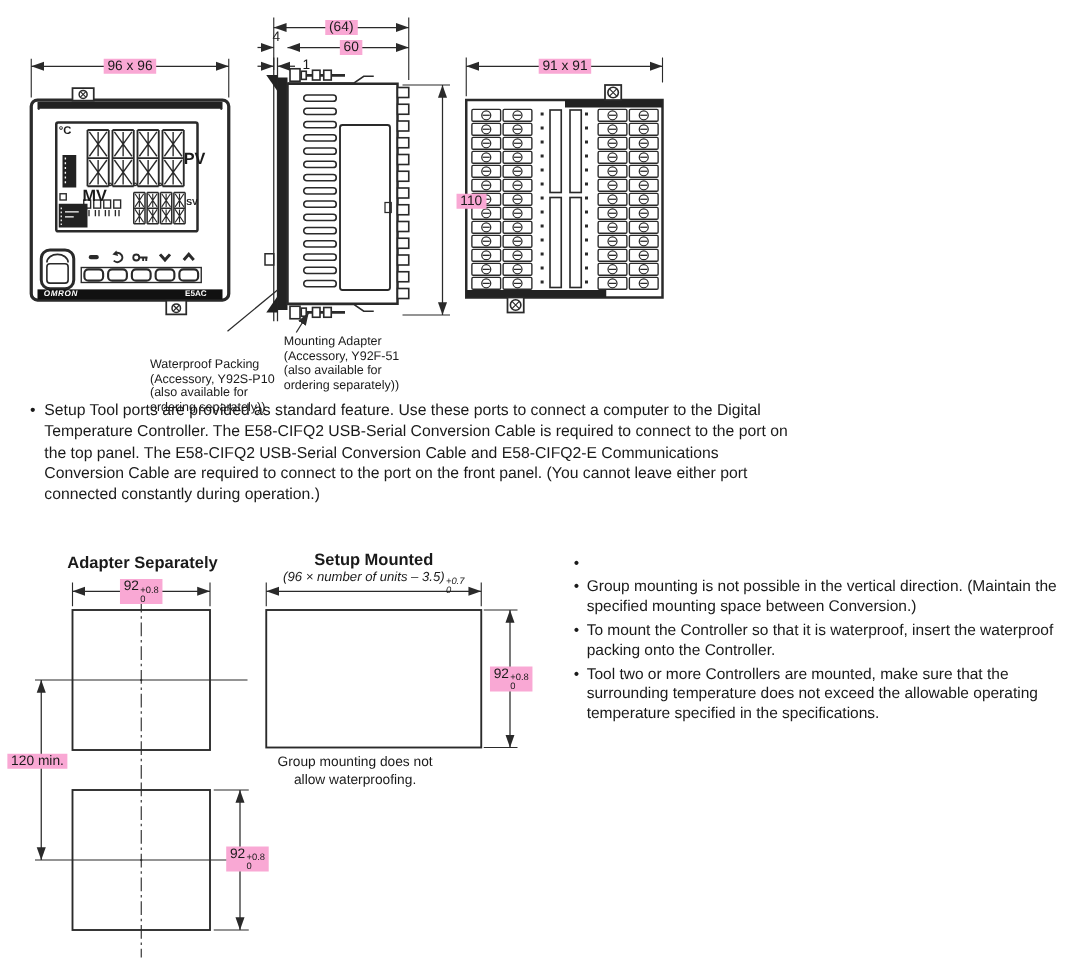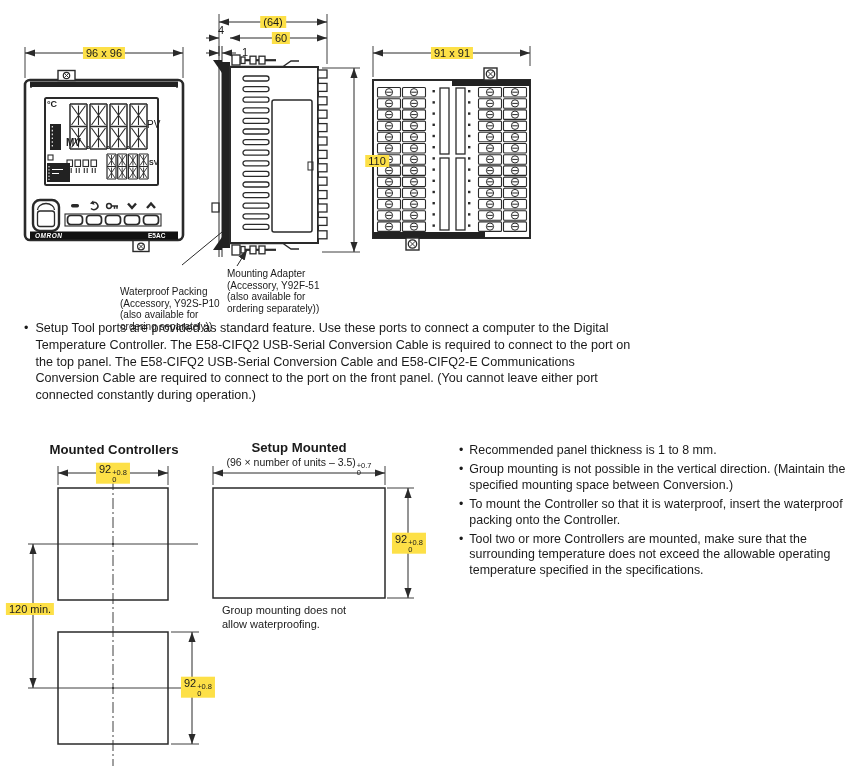--- a/index.html
+++ b/index.html
@@ -1,33 +1,33 @@
 <!DOCTYPE html>
 <html><head>
 <meta charset="utf-8">
 <style>
   html,body{margin:0;padding:0;background:#fff;}
   #page{position:relative;width:854px;height:772px;background:#fff;overflow:hidden;
         font-family:"Liberation Sans",sans-serif;color:#1a1a1a;}
   svg{position:absolute;left:0;top:0;}
   .stroke{stroke:#2a2a2a;fill:none;}
-  .lbl{position:absolute;transform:translate(-50%,-50%);background:#fde047;padding:0 3px;
+  .lbl{position:absolute;transform:translate(-50%,-50%);background:#f9a8d4;padding:0 3px;
        font-size:11px;white-space:nowrap;z-index:5;line-height:12px;}
   .tag{position:absolute;z-index:6;white-space:nowrap;line-height:1;}
   .tol{display:inline-flex;flex-direction:column;align-items:flex-start;font-size:7.5px;
        line-height:6.8px;margin-left:1px;vertical-align:-2px;}
   .callout{position:absolute;font-size:10px;line-height:11.6px;white-space:pre-line;z-index:5;}
   .note-block{position:absolute;display:flex;gap:7px;font-size:12.6px;line-height:16.8px;z-index:5;}
   .bullet{flex:0 0 auto;}
   .title{position:absolute;transform:translateX(-50%);font-weight:bold;font-size:13.2px;
          white-space:nowrap;z-index:5;}
-  .formula{position:absolute;transform:translateX(-50%);font-size:10.5px;white-space:nowrap;z-index:5;}
+  .formula{position:absolute;transform:translateX(-50%);font-size:10.5px;white-space:nowrap;z-index:5;font-style:italic;}
   .side-notes{position:absolute;left:459px;top:443px;width:395px;z-index:5;}
   .side-notes .item{display:flex;gap:6px;font-size:12.4px;line-height:15.9px;margin-bottom:3px;}
-  .groupnote{position:absolute;font-size:11px;line-height:13.5px;white-space:pre-line;z-index:5;}
+  .groupnote{position:absolute;font-size:11px;line-height:13.5px;white-space:pre-line;z-index:5;text-align:center;}
   .white-txt{color:#fff;font-weight:bold;}
 </style>
 </head>
 <body>
 <div id="page">
 
 <svg width="854" height="335" viewBox="0 0 854 335">
   <defs>
     <marker id="arr" viewBox="0 0 10 8" markerWidth="11" markerHeight="9" refX="9.3" refY="4" orient="auto-start-reverse">
       <path d="M0,0.7 L9.3,4 L0,7.3 Z" fill="#2a2a2a"></path>
@@ -355,41 +355,41 @@
 
 <span class="lbl" style="left:104px;top:53px">96 x 96</span>
 <span class="lbl" style="left:273px;top:22px">(64)</span>
 <span class="lbl" style="left:281px;top:38px">60</span>
 <span class="lbl" style="left:221px;top:30px;background:transparent">4</span>
 <span class="lbl" style="left:245px;top:52px;background:transparent">1</span>
 <span class="lbl" style="left:377px;top:161px">110</span>
 <span class="lbl" style="left:452px;top:53px">91 x 91</span>
 
 <span class="tag" style="left:47px;top:100px;font-size:9px;font-weight:bold">°C</span>
-<span class="tag" style="left:147px;top:120px;font-size:10px;font-weight:normal">PV</span>
-<span class="tag" style="left:66px;top:138px;font-size:10px;font-weight:bold">MV</span>
+<span class="tag" style="left:147px;top:120px;font-size:13px;font-weight:bold">PV</span>
+<span class="tag" style="left:66px;top:150px;font-size:13px;font-weight:bold">MV</span>
 <span class="tag" style="left:149px;top:159px;font-size:7px;font-weight:bold">SV</span>
 <span class="tag white-txt" style="left:35px;top:233px;font-size:6.5px;font-style:italic;letter-spacing:0.5px">OMRON</span>
 <span class="tag white-txt" style="left:148px;top:233px;font-size:6.5px">E5AC</span>
 
 <div class="callout" style="left:120px;top:268px;margin-top:18px;">Waterproof Packing
 (Accessory, Y92S-P10
 (also available for
 ordering separately))</div>
 <div class="callout" style="left:227px;top:268px;">Mounting Adapter
 (Accessory, Y92F-51
 (also available for
 ordering separately))</div>
 
 <div class="note-block" style="left:24px;top:320px;width:612px">
   <span class="bullet">•</span>
   <span>Setup Tool ports are provided as standard feature. Use these ports to connect a computer to the Digital Temperature Controller. The E58-CIFQ2 USB-Serial Conversion Cable is required to connect to the port on the top panel. The E58-CIFQ2 USB-Serial Conversion Cable and E58-CIFQ2-E Communications Conversion Cable are required to connect to the port on the front panel. (You cannot leave either port connected constantly during operation.)</span>
 </div>
 
-<div class="title" style="left:114px;top:442px">Mounted Controllers</div>
+<div class="title" style="left:114px;top:442px">Adapter Separately</div>
 <div class="title" style="left:299px;top:440px">Setup Mounted</div>
 <div class="formula" style="left:299px;top:456px">
   <span>(96 × number of units – 3.5)</span><span class="tol">
         <span>+0.7</span>
         <span>0</span>
       </span>
 </div>
 
 <span class="lbl" style="left:113px;top:473px"><span>92</span><span class="tol">
         <span>+0.8</span>
@@ -404,21 +404,20 @@
         <span>+0.8</span>
         <span>0</span>
       </span></span>
 
 <div class="groupnote" style="left:222px;top:604px">Group mounting does not
 allow waterproofing.</div>
 
 <div class="side-notes">
   <div class="item">
         <span class="bullet">•</span>
-        <span>Recommended panel thickness is 1 to 8 mm.</span>
       </div>
   <div class="item">
         <span class="bullet">•</span>
         <span>Group mounting is not possible in the vertical direction. (Maintain the specified mounting space between Conversion.)</span>
       </div>
   <div class="item">
         <span class="bullet">•</span>
         <span>To mount the Controller so that it is waterproof, insert the waterproof packing onto the Controller.</span>
       </div>
   <div class="item">

